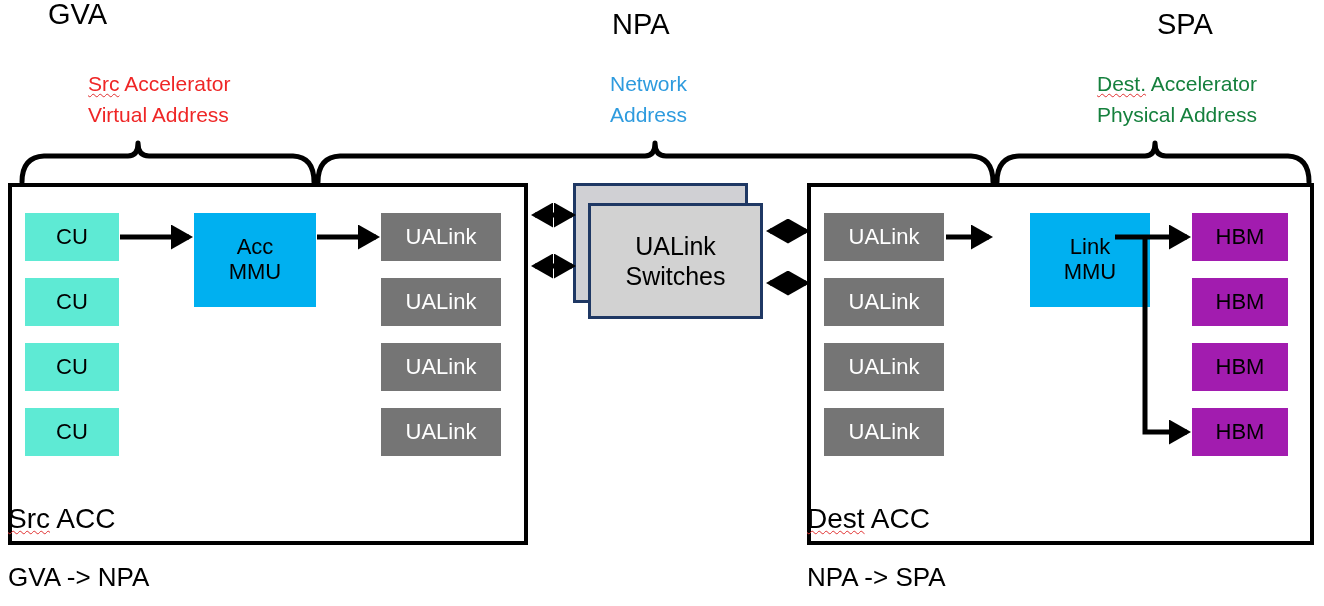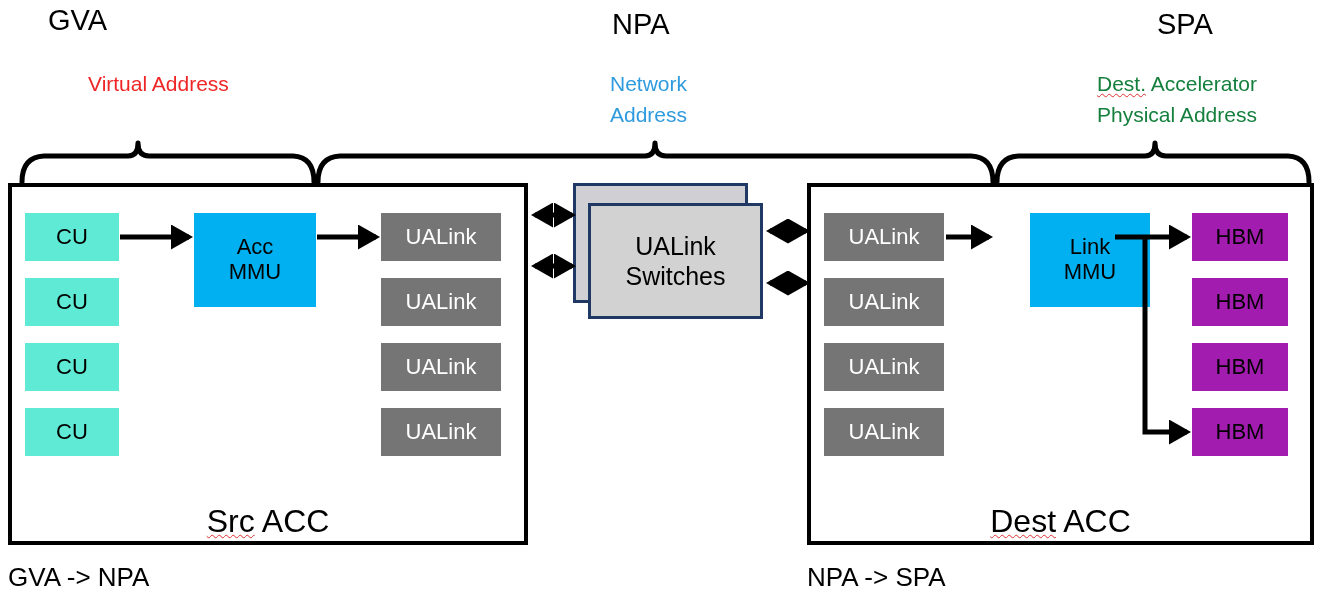--- a/index.html
+++ b/index.html
@@ -78,23 +78,23 @@
     align-items: center;
     justify-content: center;
     flex-direction: column;
     font-size: 25px;
     color: #000000;
     line-height: 1.2;
   }
 
   
   .chassis-caption {
-    font-size: 32px;
-    color: #000000;
-    text-align: center;
+    font-size: 28px;
+    color: #000000;
+    text-align: left;
     white-space: nowrap;
   }
   .flow-caption {
     font-size: 26px;
     color: #000000;
     text-align: left;
     white-space: nowrap;
   }
 
   
@@ -104,25 +104,26 @@
     width: 1324px;
     height: 606px;
     pointer-events: none;
   }
 </style>
 </head>
 <body>
 
 <div id="stage">
 
-  <div class="abs domain-title" style="left:48px; top:6px;">GVA</div>
+  <div class="abs domain-title" style="left:48px; top:0;">GVA</div>
   <div class="abs domain-title" style="left:612px; top:10px;">NPA</div>
   <div class="abs domain-title" style="left:1157px; top:10px;">SPA</div>
 
   <div class="abs addr-caption" style="left:88px; top:68px; color:#ef2626;">
+    <span class="ln"><span class="spell">Src</span><span> Accelerator</span></span>
     <span class="ln">Virtual Address</span>
   </div>
 
   <div class="abs addr-caption" style="left:610px; top:68px; color:#2e9bde;">
     <span class="ln">Network</span>
     <span class="ln">Address</span>
   </div>
 
   <div class="abs addr-caption" style="left:1097px; top:68px; color:#15803d;">
     <span class="ln"><span class="spell">Dest.</span><span> Accelerator</span></span>

